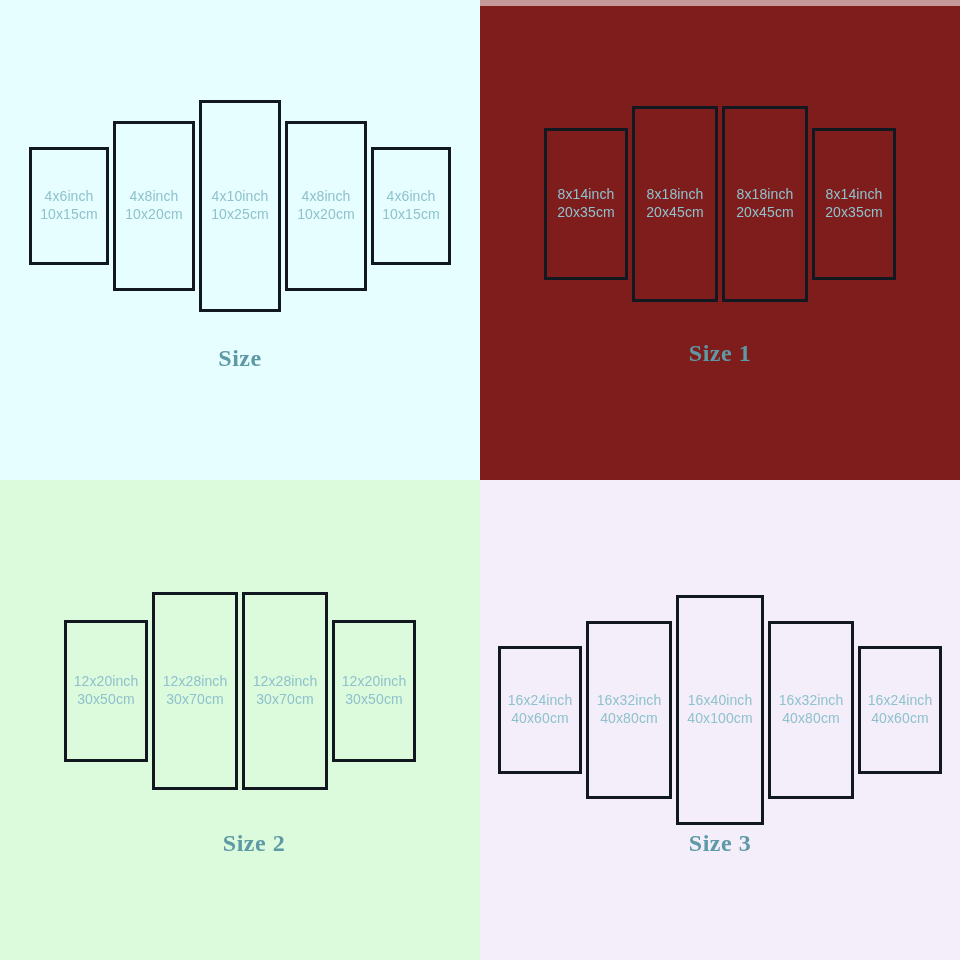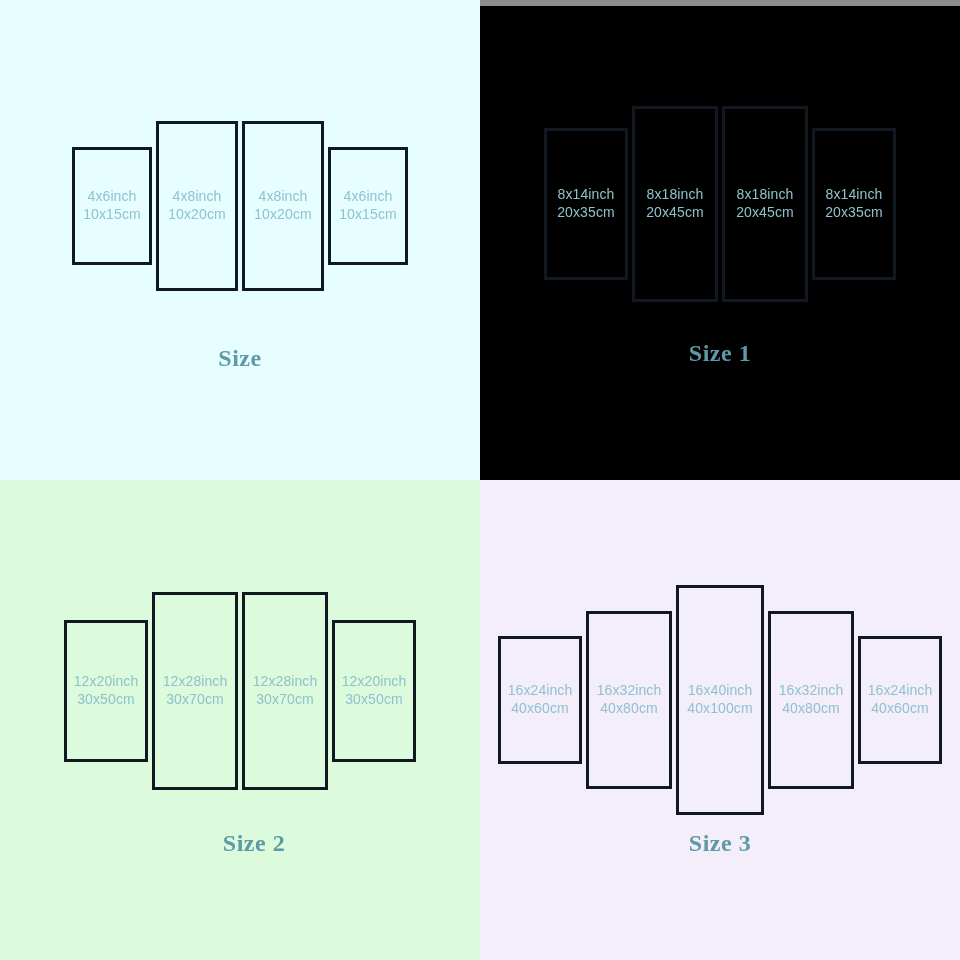--- a/index.html
+++ b/index.html
@@ -83,21 +83,21 @@
   .q1 .frames-row { top: 85px; height: 238px; }
   .q1 .quad-title { top: 340px; }
 
   
   .q2 { background: #dcfadc; }
   .q2 .frames-row { top: 95px; height: 232px; }
   .q2 .quad-title { top: 350px; padding-left: 28px; }
 
   
   .q3 { background: #f3eefa; }
-  .q3 .frames-row { top: 105px; height: 230px; }
+  .q3 .frames-row { top: 115px; height: 230px; }
   .q3 .quad-title { top: 350px; }
 
   .top-sheen {
     position: absolute;
     top: 0; left: 0; right: 0;
     height: 6px;
     background: rgba(255,255,255,0.55);
     pointer-events: none;
   }
 </style>
@@ -109,33 +109,37 @@
   <div class="quadrant q0" style="background: rgb(230, 254, 255);">
     <div class="frames-row">
       <div class="frame" style="width: 80px; height: 118px; border-color: rgb(17, 24, 32);">
         <span class="frame-label" style="color: rgb(143, 194, 205);">4x6inch</span>
         <span class="frame-label" style="color: rgb(143, 194, 205);">10x15cm</span>
       </div>
       <div class="frame" style="width: 82px; height: 170px; border-color: rgb(17, 24, 32);">
         <span class="frame-label" style="color: rgb(143, 194, 205);">4x8inch</span>
         <span class="frame-label" style="color: rgb(143, 194, 205);">10x20cm</span>
       </div>
+      <div class="frame" style="width: 82px; height: 212px; border-color: rgb(17, 24, 32);">
+        <span class="frame-label" style="color: rgb(143, 194, 205);">4x10inch</span>
+        <span class="frame-label" style="color: rgb(143, 194, 205);">10x25cm</span>
+      </div>
       <div class="frame" style="width: 82px; height: 170px; border-color: rgb(17, 24, 32);">
         <span class="frame-label" style="color: rgb(143, 194, 205);">4x8inch</span>
         <span class="frame-label" style="color: rgb(143, 194, 205);">10x20cm</span>
       </div>
       <div class="frame" style="width: 80px; height: 118px; border-color: rgb(17, 24, 32);">
         <span class="frame-label" style="color: rgb(143, 194, 205);">4x6inch</span>
         <span class="frame-label" style="color: rgb(143, 194, 205);">10x15cm</span>
       </div>
     </div>
     <div class="quad-title" style="color: rgb(94, 154, 166);">Size</div>
   </div>
 
-  <div class="quadrant q1" style="background: #000000;">
+  <div class="quadrant q1" style="background: #7f1d1d;">
     <div class="top-sheen"></div>
     <div class="frames-row">
       <div class="frame" style="width: 84px; height: 152px; border-color: rgb(17, 24, 32);">
         <span class="frame-label" style="color: rgb(143, 194, 205);">8x14inch</span>
         <span class="frame-label" style="color: rgb(143, 194, 205);">20x35cm</span>
       </div>
       <div class="frame" style="width: 86px; height: 196px; border-color: rgb(17, 24, 32);">
         <span class="frame-label" style="color: rgb(143, 194, 205);">8x18inch</span>
         <span class="frame-label" style="color: rgb(143, 194, 205);">20x45cm</span>
       </div>

